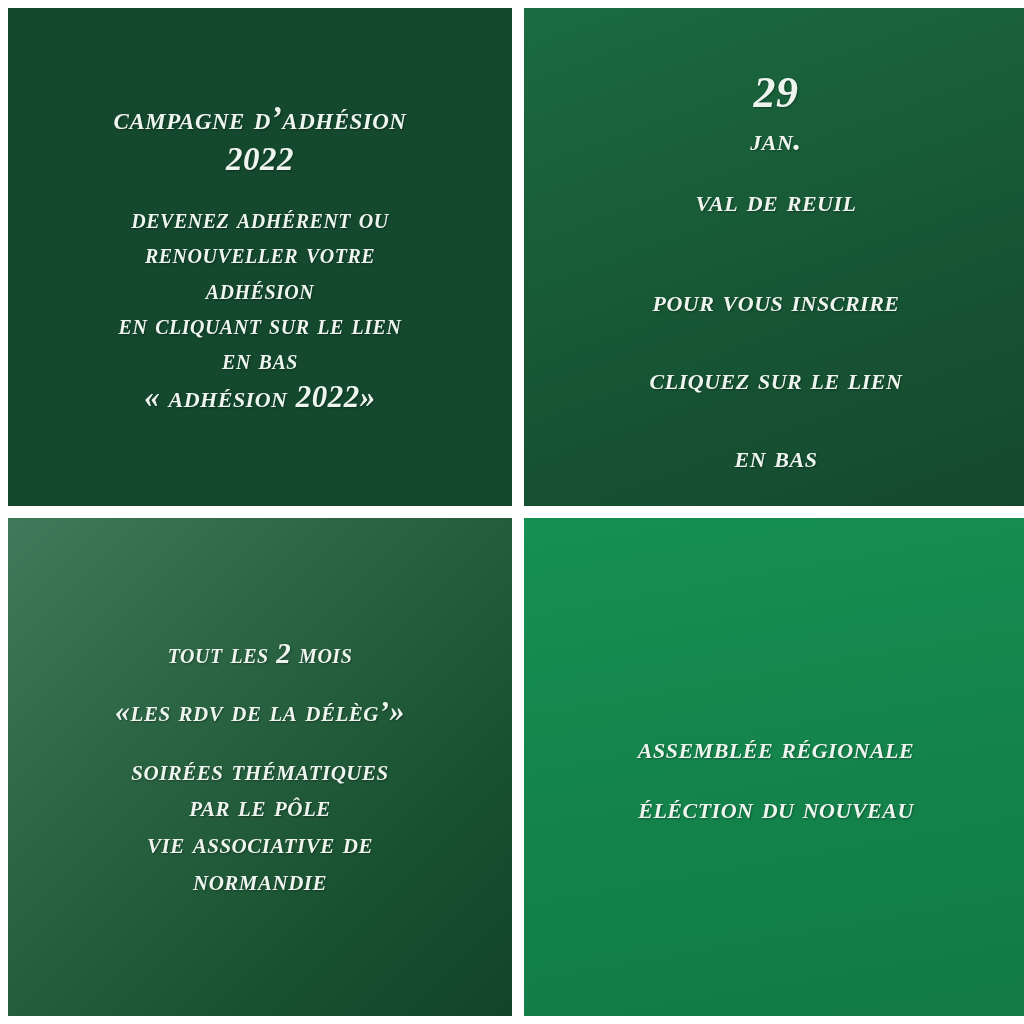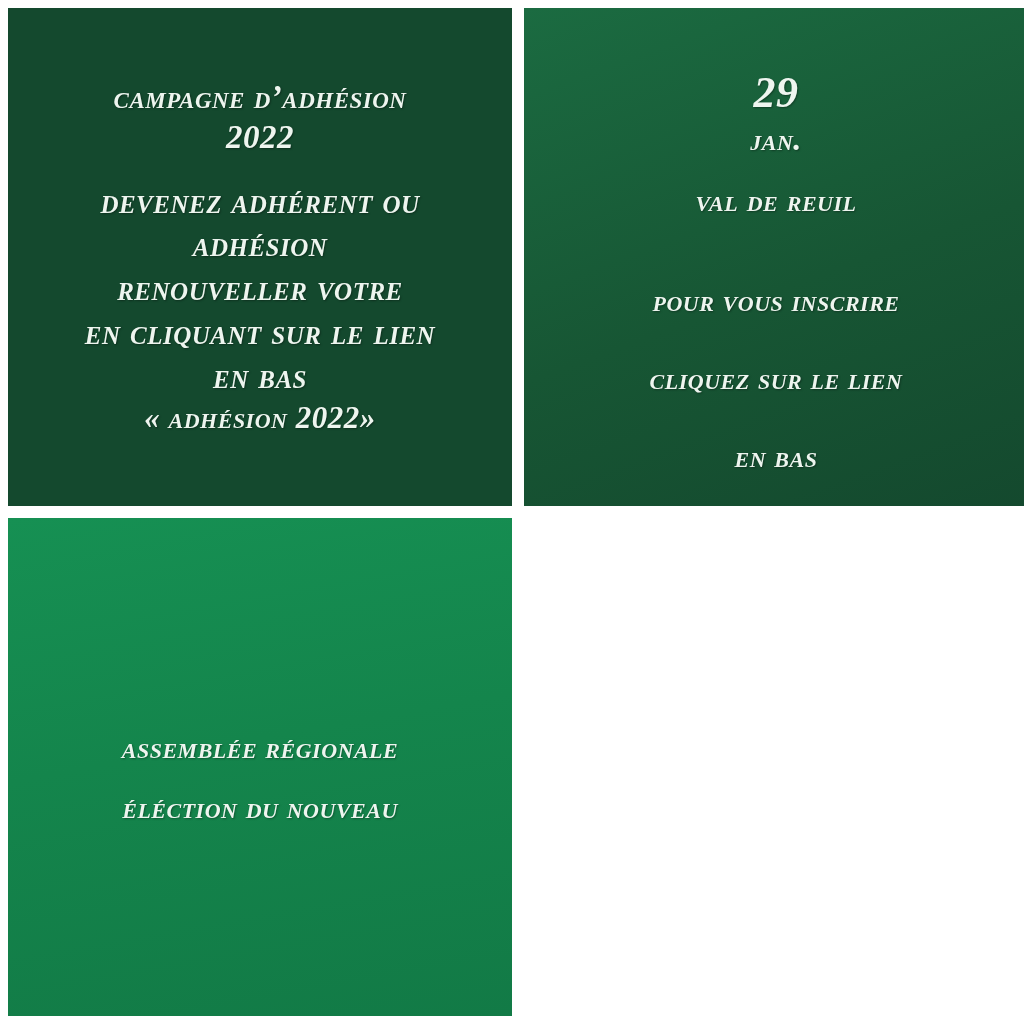--- a/index.html
+++ b/index.html
@@ -51,21 +51,21 @@
     text-transform: lowercase;
     letter-spacing: 0.5px;
     line-height: 1.22;
     text-shadow: 1px 1px 2px rgba(0,0,0,0.35);
     width: 100%;
   }
   .spacer { height: 22px; }
 
   
   .p1-title { font-size: 33px; }
-  .p1-body  { font-size: 36px; }
+  .p1-body  { font-size: 29px; }
   .p1-quote { font-size: 31px; }
 
   
   .p2-day   { font-size: 44px; margin-top: 28px; }
   .p2-month { font-size: 32px; }
   .p2-evt   { font-size: 32px; }
   .p2-body  { font-size: 31px; margin-top: 40px; }
 
   
   .p3-freq  { font-size: 29px; }
@@ -81,38 +81,48 @@
 </head>
 <body>
 
 <div class="grid">
 
   <div class="panel panel-1">
     <div class="line p1-title">Campagne d’adhésion</div>
     <div class="line p1-title">2022</div>
     <div class="spacer"></div>
     <div class="line p1-body">Devenez adhérent ou</div>
+    <div class="line p1-body">renouveller votre</div>
     <div class="line p1-body">adhésion</div>
-    <div class="line p1-body">renouveller votre</div>
     <div class="line p1-body">en cliquant sur le lien</div>
     <div class="line p1-body">en bas</div>
     <div class="line p1-quote">« Adhésion 2022»</div>
   </div>
 
   <div class="panel panel-2">
     <div class="line p2-day">29</div>
     <div class="line p2-month">Jan.</div>
     <div class="spacer"></div>
     <div class="line p2-evt">Val de reuil</div>
     <div class="spacer"></div>
     <div class="line p2-body">Pour vous inscrire</div>
     <div class="line p2-body">cliquez sur le lien</div>
     <div class="line p2-body">en bas</div>
   </div>
 
+  <div class="panel panel-3">
+    <div class="line p3-freq">tout les 2 mois</div>
+    <div class="spacer"></div>
+    <div class="line p3-name">«les RDV de la Délèg’»</div>
+    <div class="spacer"></div>
+    <div class="line p3-body">Soirées thématiques</div>
+    <div class="line p3-body">par le pôle</div>
+    <div class="line p3-body">Vie associative de</div>
+    <div class="line p3-body">normandie</div>
+  </div>
 
   <div class="panel panel-4">
     <div class="spacer"></div>
     <div class="line p4-evt">Assemblée régionale</div>
     <div class="spacer"></div>
     <div class="line p4-body">éléction du nouveau</div>
   </div>
 
 </div>
 

